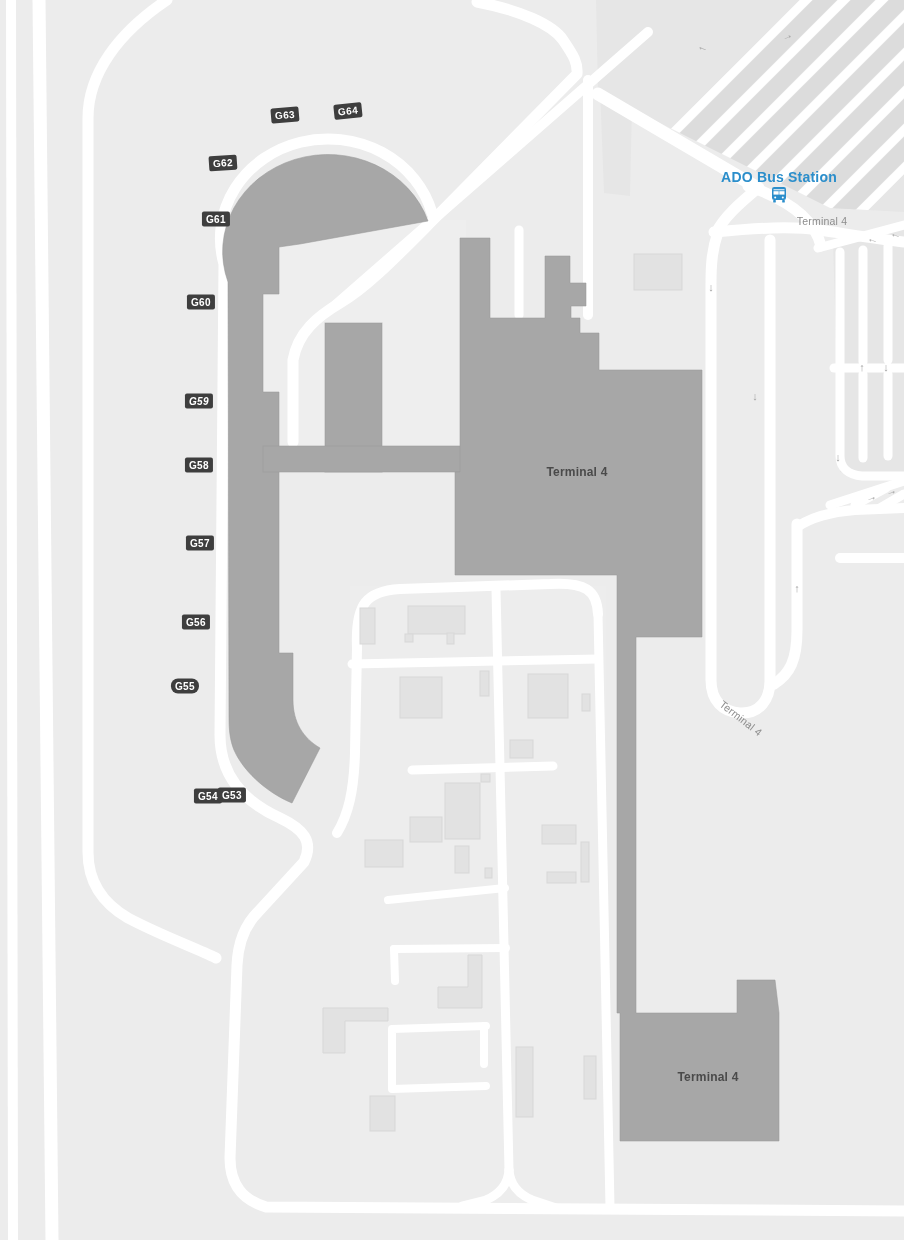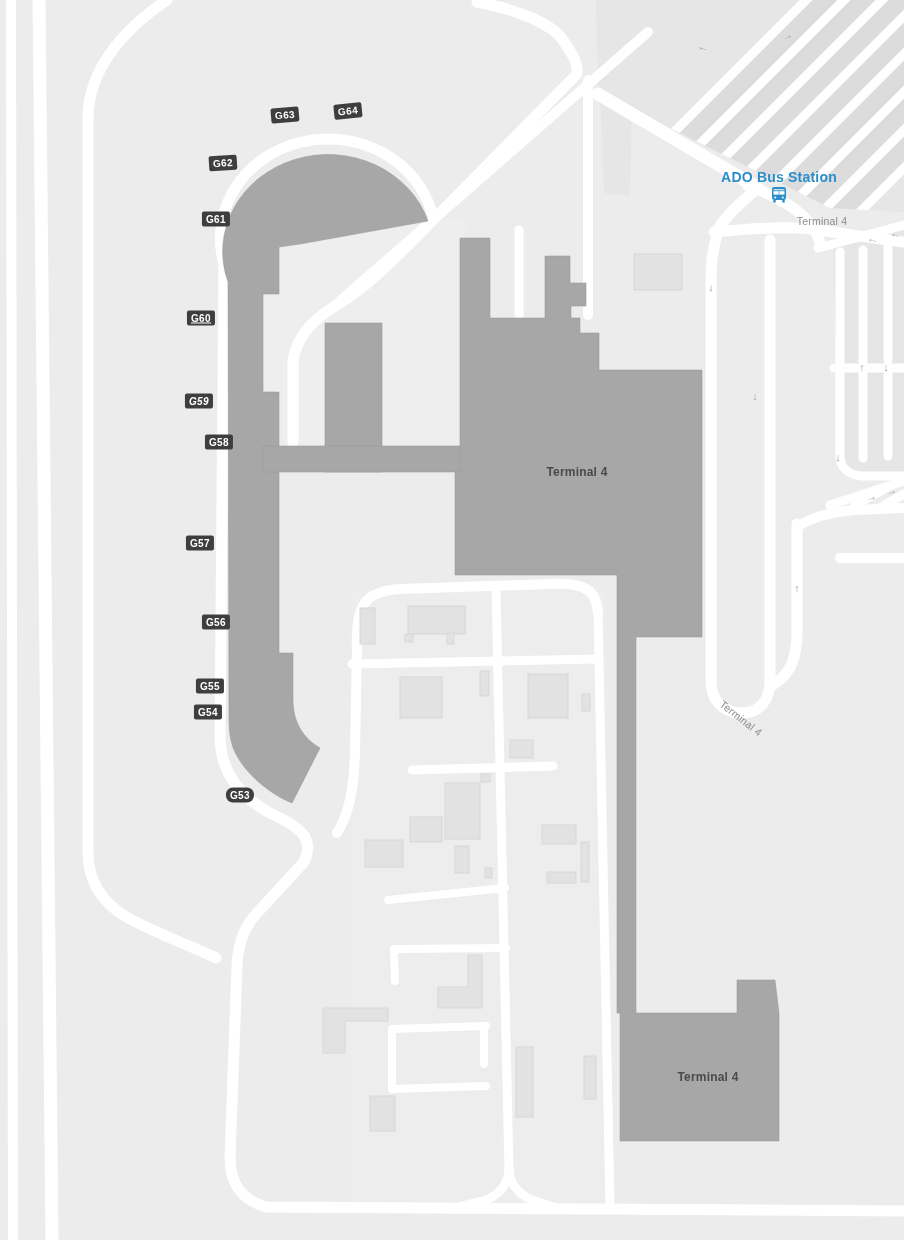--- a/index.html
+++ b/index.html
@@ -184,28 +184,28 @@
       <div class="map-label " style="left: 708px; top: 1077px;">Terminal 4</div>
       <div class="map-label roadlbl" style="left: 822px; top: 221px;">Terminal 4</div>
       <div class="map-label roadlbl" style="left: 741px; top: 718px; transform: translate(-50%, -50%) rotate(38deg);">Terminal 4</div>
       <div class="map-label blue" style="left: 779px; top: 177px;">ADO Bus Station</div>
     </div>
   <div id="gates">
       <div class="gate-badge" style="left: 348px; top: 111px; transform: translate(-50%, -50%) rotate(-6deg);">G64</div>
       <div class="gate-badge" style="left: 285px; top: 115px; transform: translate(-50%, -50%) rotate(-5deg);">G63</div>
       <div class="gate-badge" style="left: 223px; top: 163px; transform: translate(-50%, -50%) rotate(-4deg);">G62</div>
       <div class="gate-badge" style="left: 200px; top: 219px; margin-left: 16px;">G61</div>
-      <div class="gate-badge" style="left: 201px; top: 318px; text-decoration: underline;">G60</div>
+      <div class="gate-badge" style="left: 201px; top: 302px;">G60</div>
       <div class="gate-badge" style="left: 199px; top: 401px; font-style: italic;">G59</div>
-      <div class="gate-badge" style="left: 199px; top: 442px; margin-left: 20px;">G58</div>
+      <div class="gate-badge" style="left: 199px; top: 465px;">G58</div>
       <div class="gate-badge" style="left: 200px; top: 543px;">G57</div>
-      <div class="gate-badge" style="left: 216px; top: 622px;">G56</div>
-      <div class="gate-badge" style="left: 210px; top: 686px;">G55</div>
-      <div class="gate-badge" style="left: 208px; top: 712px;">G54</div>
-      <div class="gate-badge" style="left: 240px; top: 795px; border-radius: 7px;">G53</div>
+      <div class="gate-badge" style="left: 196px; top: 622px;">G56</div>
+      <div class="gate-badge" style="left: 185px; top: 686px; border-radius: 7px;">G55</div>
+      <div class="gate-badge" style="left: 208px; top: 796px;">G54</div>
+      <div class="gate-badge" style="left: 232px; top: 795px;">G53</div>
     </div>
   <div id="arrows">
       <span class="road-arrow" style="left: 703px; top: 47px; transform: translate(-50%, -50%) rotate(18deg);">←</span>
       <span class="road-arrow" style="left: 787px; top: 36px; transform: translate(-50%, -50%) rotate(-25deg);">→</span>
       <span class="road-arrow" style="left: 711px; top: 287px;">↓</span>
       <span class="road-arrow" style="left: 755px; top: 396px;">↓</span>
       <span class="road-arrow" style="left: 862px; top: 367px;">↑</span>
       <span class="road-arrow" style="left: 886px; top: 367px;">↓</span>
       <span class="road-arrow" style="left: 838px; top: 457px;">↓</span>
       <span class="road-arrow" style="left: 797px; top: 588px;">↑</span>

